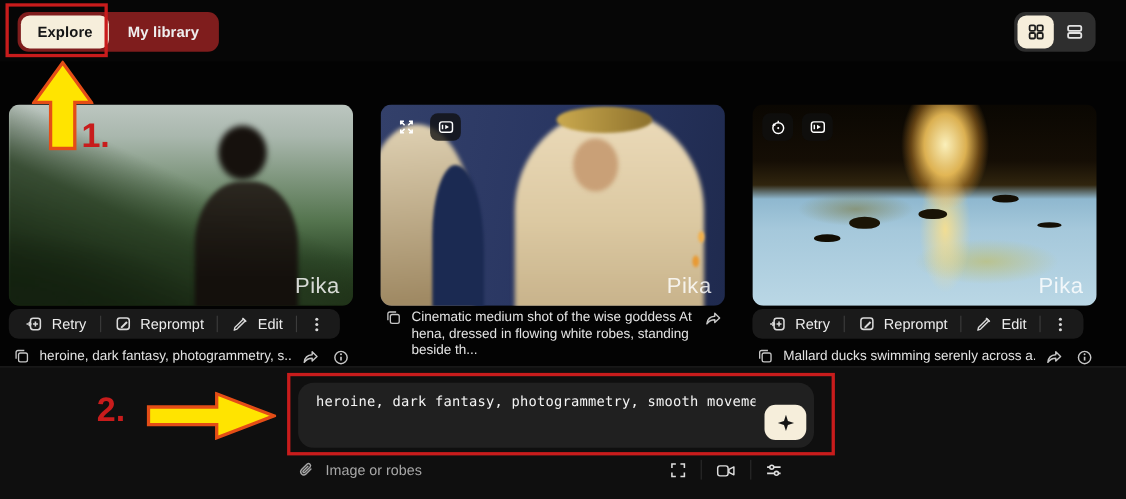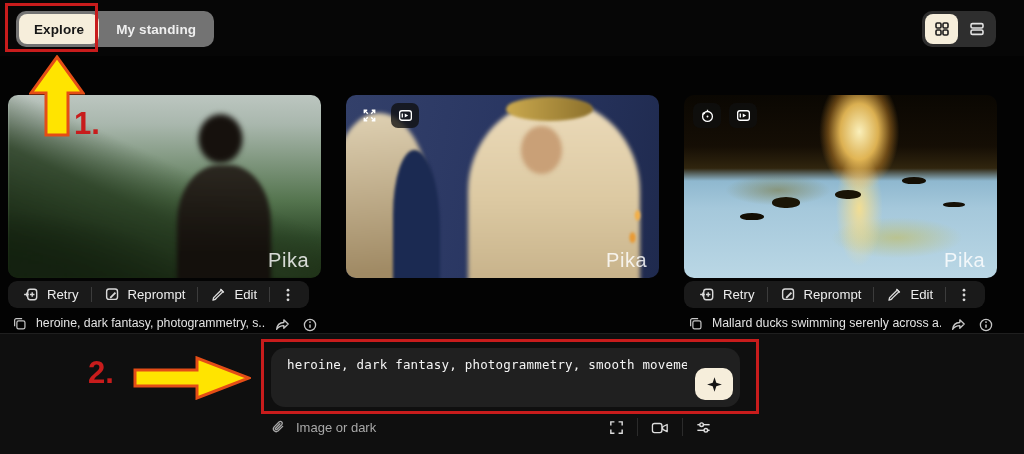--- a/index.html
+++ b/index.html
@@ -6,21 +6,21 @@
   html,body { background:#060606; }
   #app {
     position:relative; width:1024px; height:454px; overflow:hidden;
     background:#060606; font-family:"Liberation Sans", sans-serif;
     -webkit-font-smoothing:antialiased;
   }
   svg { display:block; }
   button { background:none; border:none; cursor:pointer; font-family:inherit; }
 
   
-  .tabs { position:absolute; left:16px; top:11px; height:36px; background:#737373;
+  .tabs { position:absolute; left:16px; top:11px; height:36px; background:#7f1d1d;
           border-radius:10px; display:flex; align-items:center; padding:3px; gap:2px; }
   .tab { height:30px; padding:0 15px; border-radius:8px; color:#efefef;
          font-size:13.5px; font-weight:700; letter-spacing:.1px; }
   .tab.active { background:var(--accent-cream,#f6eedb); color:#161616; }
 
   .view-toggle { position:absolute; left:922px; top:11px; height:36px; background:#2e2e2e;
                  border-radius:10px; display:flex; align-items:center; padding:3px; gap:2px; }
   .seg { width:33px; height:30px; border-radius:8px; display:flex; align-items:center;
          justify-content:center; color:#e3e3e3; }
   .seg.active { background:var(--accent-cream,#f6eedb); color:#1d1d1d; }
@@ -123,21 +123,21 @@
   .arrow polygon { fill:var(--arrow-yellow,#ffe400); stroke:var(--arrow-outline,#e44d16);
                    stroke-width:3; stroke-linejoin:miter; }
 </style>
 </head>
 <body>
 
 <div id="app">
 
   <div class="tabs">
     <button class="tab active">Explore</button>
-    <button class="tab">My standing</button>
+    <button class="tab">My library</button>
   </div>
 
   <div class="view-toggle">
     <button class="seg active">
       <span>
           <svg width="16" height="16" viewBox="0 0 16 16" fill="none" stroke="currentColor" stroke-width="1.6">
             <rect x="2" y="2" width="5" height="5" rx="1.2"></rect>
             <rect x="9" y="2" width="5" height="5" rx="1.2"></rect>
             <rect x="2" y="9" width="5" height="5" rx="1.2"></rect>
             <rect x="9" y="9" width="5" height="5" rx="1.2"></rect>
@@ -249,20 +249,36 @@
           </span>
         <span class="badge">
             <svg width="17" height="17" viewBox="0 0 18 18" fill="none" stroke="currentColor" stroke-width="1.4">
               <rect x="2.8" y="4" width="12.4" height="10" rx="2.4"></rect>
               <path d="M5.6 6.8v4.4"></path>
               <polygon points="8.2,6.8 11.8,9 8.2,11.2" fill="currentColor" stroke="none"></polygon>
             </svg>
           </span>
       </div>
       <span class="watermark">Pika</span>
+    </div>
+    <div class="caption">
+      <span class="cicon">
+          <svg width="15" height="15" viewBox="0 0 16 16" fill="none" stroke="currentColor" stroke-width="1.3">
+            <rect x="5.2" y="5.2" width="8.6" height="8.6" rx="1.8"></rect>
+            <path d="M10.8 2.8H4.6A1.8 1.8 0 0 0 2.8 4.6v6.2"></path>
+          </svg>
+        </span>
+      <span class="ctext">Cinematic medium shot of the wise goddess Athena, dressed in flowing white robes, standing beside th...</span>
+      <span class="tail">
+        <span class="cicon">
+            <svg width="16" height="16" viewBox="0 0 16 16" fill="none" stroke="currentColor" stroke-width="1.3" stroke-linejoin="round">
+              <path d="M9.8 2.8l4.4 4.2-4.4 4.2V8.6C6.6 8.6 4.3 9.9 2.6 12.4c.4-4.2 2.7-6.7 7.2-6.9V2.8z"></path>
+            </svg>
+          </span>
+      </span>
     </div>
   </article>
 
   <article class="card c3">
     <div class="thumb img3">
       <div class="art base"></div>
       <div class="sun"></div>
       <div class="ducks"></div>
       <div class="overlays">
         <span class="badge">
@@ -361,21 +377,21 @@
             </svg>
           </span>
       </button>
     </div>
     <button class="attach">
       <span>
           <svg width="17" height="17" viewBox="0 0 18 18" fill="none" stroke="currentColor" stroke-width="1.4" stroke-linecap="round">
             <path d="M13.4 7.8l-5 5a3 3 0 0 1-4.2-4.2l5.6-5.6a2 2 0 0 1 2.8 2.8l-5.3 5.3a1 1 0 0 1-1.4-1.4l4.6-4.6"></path>
           </svg>
         </span>
-      <span>Image or dark</span>
+      <span>Image or robes</span>
     </button>
     <div class="controls">
       <button class="ctrl">
         <span>
             <svg width="17" height="17" viewBox="0 0 18 18" fill="none" stroke="currentColor" stroke-width="1.5">
               <path d="M3 6.8V3h3.8M11.2 3H15v3.8M15 11.2V15h-3.8M6.8 15H3v-3.8"></path>
             </svg>
           </span>
       </button>
       <i class="vdiv"></i>

